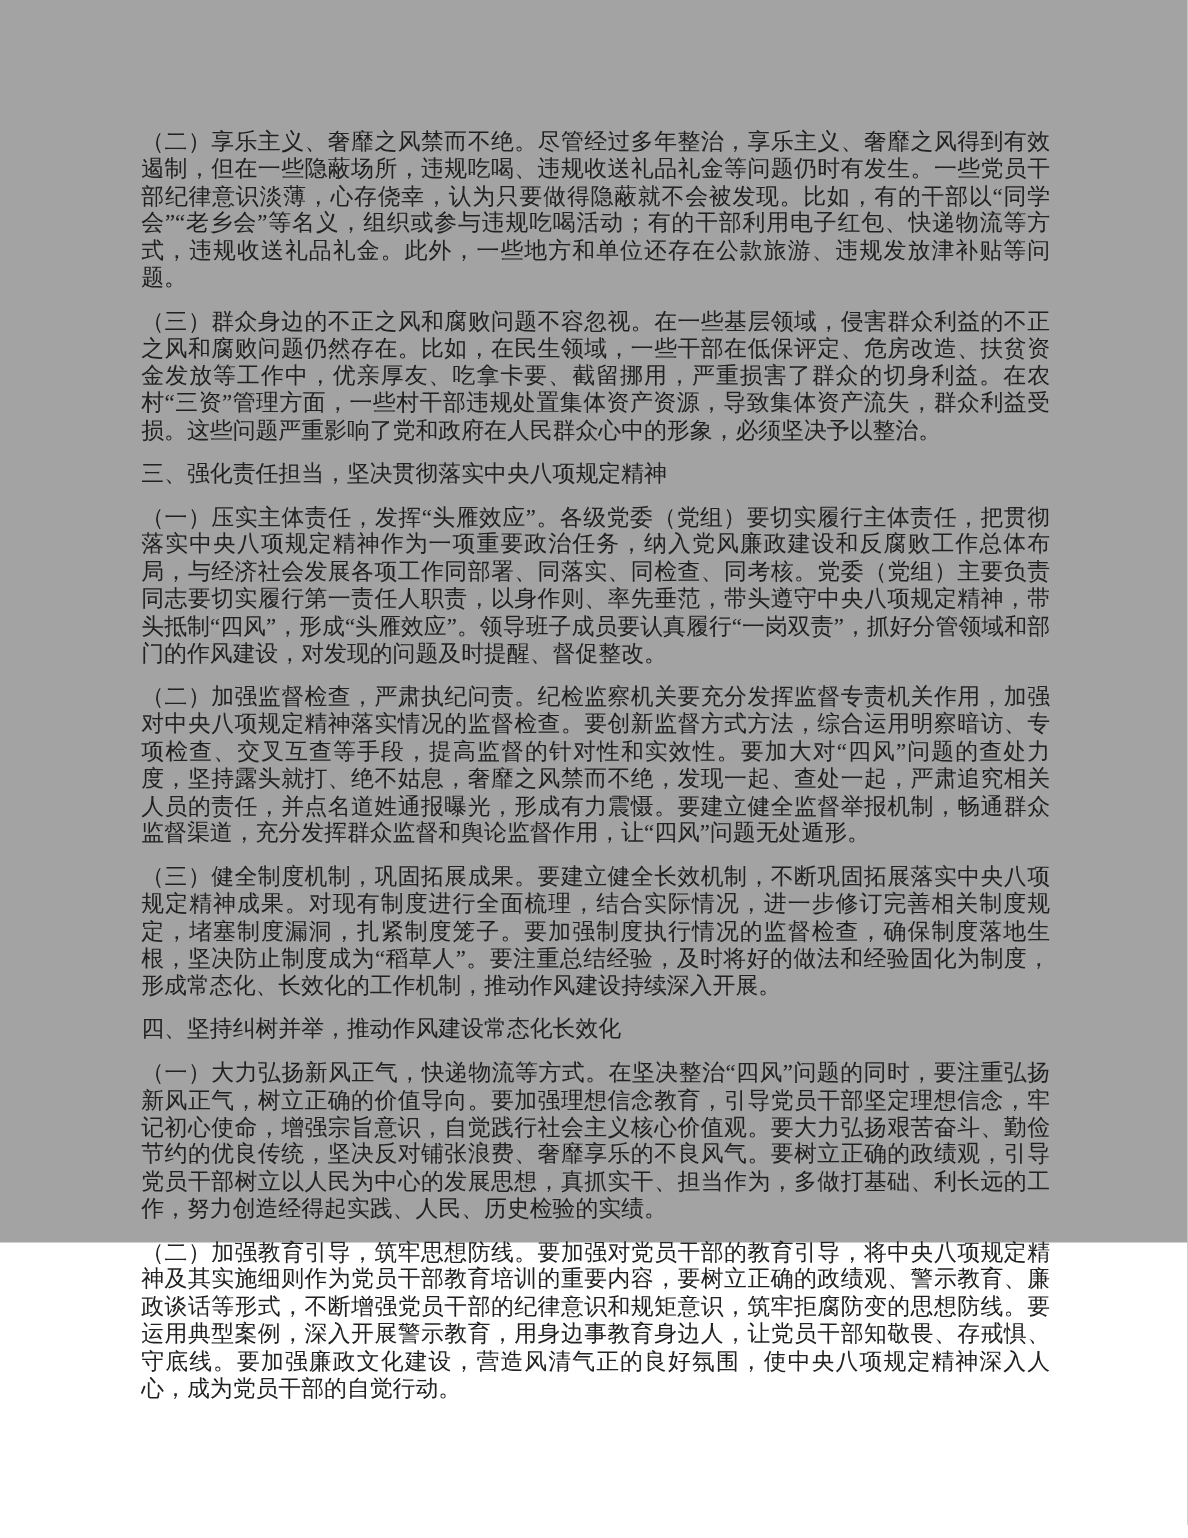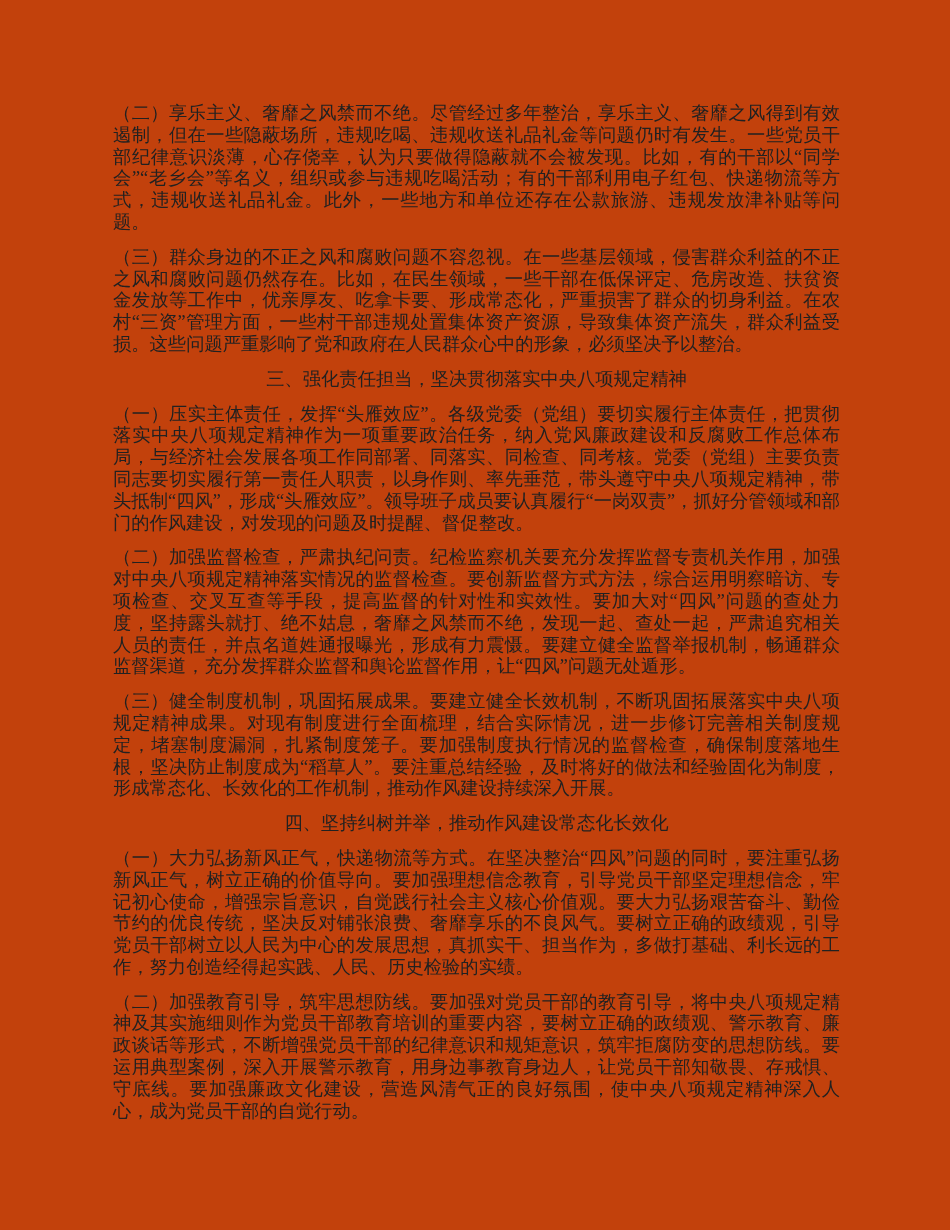--- a/index.html
+++ b/index.html
@@ -9,49 +9,49 @@
   }
   body {
     width: 950px;
     height: 1230px;
     background: #ffffff;
     overflow: hidden;
   }
   .page {
     position: relative;
     width: 950px;
-    height: 1230px;
-    background: #c2410c;
+    height: 994px;
+    background: #a3a3a3;
   }
   .doc-content {
     position: absolute;
     left: 113px;
     top: 103px;
     width: 727px;
     color: #212121;
     font-family: "Liberation Serif", "DejaVu Serif", serif;
     font-size: 18.3px;
     line-height: 21.8px;
     text-align: justify;
   }
   .doc-content p {
     margin: 0 0 13px 0;
     word-break: break-all;
   }
   .doc-content p.heading {
-    text-align: center;
+    text-align: left;
   }
 </style>
 </head>
 <body style="background: rgb(255, 255, 255);">
 
 <div class="page">
   <div class="doc-content" id="doc-content" style="color: rgb(33, 33, 33);">
       <p class="paragraph">（二）享乐主义、奢靡之风禁而不绝。尽管经过多年整治，享乐主义、奢靡之风得到有效遏制，但在一些隐蔽场所，违规吃喝、违规收送礼品礼金等问题仍时有发生。一些党员干部纪律意识淡薄，心存侥幸，认为只要做得隐蔽就不会被发现。比如，有的干部以“同学会”“老乡会”等名义，组织或参与违规吃喝活动；有的干部利用电子红包、快递物流等方式，违规收送礼品礼金。此外，一些地方和单位还存在公款旅游、违规发放津补贴等问题。</p>
-      <p class="paragraph">（三）群众身边的不正之风和腐败问题不容忽视。在一些基层领域，侵害群众利益的不正之风和腐败问题仍然存在。比如，在民生领域，一些干部在低保评定、危房改造、扶贫资金发放等工作中，优亲厚友、吃拿卡要、形成常态化，严重损害了群众的切身利益。在农村“三资”管理方面，一些村干部违规处置集体资产资源，导致集体资产流失，群众利益受损。这些问题严重影响了党和政府在人民群众心中的形象，必须坚决予以整治。</p>
+      <p class="paragraph">（三）群众身边的不正之风和腐败问题不容忽视。在一些基层领域，侵害群众利益的不正之风和腐败问题仍然存在。比如，在民生领域，一些干部在低保评定、危房改造、扶贫资金发放等工作中，优亲厚友、吃拿卡要、截留挪用，严重损害了群众的切身利益。在农村“三资”管理方面，一些村干部违规处置集体资产资源，导致集体资产流失，群众利益受损。这些问题严重影响了党和政府在人民群众心中的形象，必须坚决予以整治。</p>
       <p class="heading">三、强化责任担当，坚决贯彻落实中央八项规定精神</p>
       <p class="paragraph">（一）压实主体责任，发挥“头雁效应”。各级党委（党组）要切实履行主体责任，把贯彻落实中央八项规定精神作为一项重要政治任务，纳入党风廉政建设和反腐败工作总体布局，与经济社会发展各项工作同部署、同落实、同检查、同考核。党委（党组）主要负责同志要切实履行第一责任人职责，以身作则、率先垂范，带头遵守中央八项规定精神，带头抵制“四风”，形成“头雁效应”。领导班子成员要认真履行“一岗双责”，抓好分管领域和部门的作风建设，对发现的问题及时提醒、督促整改。</p>
       <p class="paragraph">（二）加强监督检查，严肃执纪问责。纪检监察机关要充分发挥监督专责机关作用，加强对中央八项规定精神落实情况的监督检查。要创新监督方式方法，综合运用明察暗访、专项检查、交叉互查等手段，提高监督的针对性和实效性。要加大对“四风”问题的查处力度，坚持露头就打、绝不姑息，奢靡之风禁而不绝，发现一起、查处一起，严肃追究相关人员的责任，并点名道姓通报曝光，形成有力震慑。要建立健全监督举报机制，畅通群众监督渠道，充分发挥群众监督和舆论监督作用，让“四风”问题无处遁形。</p>
       <p class="paragraph">（三）健全制度机制，巩固拓展成果。要建立健全长效机制，不断巩固拓展落实中央八项规定精神成果。对现有制度进行全面梳理，结合实际情况，进一步修订完善相关制度规定，堵塞制度漏洞，扎紧制度笼子。要加强制度执行情况的监督检查，确保制度落地生根，坚决防止制度成为“稻草人”。要注重总结经验，及时将好的做法和经验固化为制度，形成常态化、长效化的工作机制，推动作风建设持续深入开展。</p>
       <p class="heading">四、坚持纠树并举，推动作风建设常态化长效化</p>
       <p class="paragraph">（一）大力弘扬新风正气，快递物流等方式。在坚决整治“四风”问题的同时，要注重弘扬新风正气，树立正确的价值导向。要加强理想信念教育，引导党员干部坚定理想信念，牢记初心使命，增强宗旨意识，自觉践行社会主义核心价值观。要大力弘扬艰苦奋斗、勤俭节约的优良传统，坚决反对铺张浪费、奢靡享乐的不良风气。要树立正确的政绩观，引导党员干部树立以人民为中心的发展思想，真抓实干、担当作为，多做打基础、利长远的工作，努力创造经得起实践、人民、历史检验的实绩。</p>
       <p class="paragraph">（二）加强教育引导，筑牢思想防线。要加强对党员干部的教育引导，将中央八项规定精神及其实施细则作为党员干部教育培训的重要内容，要树立正确的政绩观、警示教育、廉政谈话等形式，不断增强党员干部的纪律意识和规矩意识，筑牢拒腐防变的思想防线。要运用典型案例，深入开展警示教育，用身边事教育身边人，让党员干部知敬畏、存戒惧、守底线。要加强廉政文化建设，营造风清气正的良好氛围，使中央八项规定精神深入人心，成为党员干部的自觉行动。</p>
     </div>
 </div>
 

